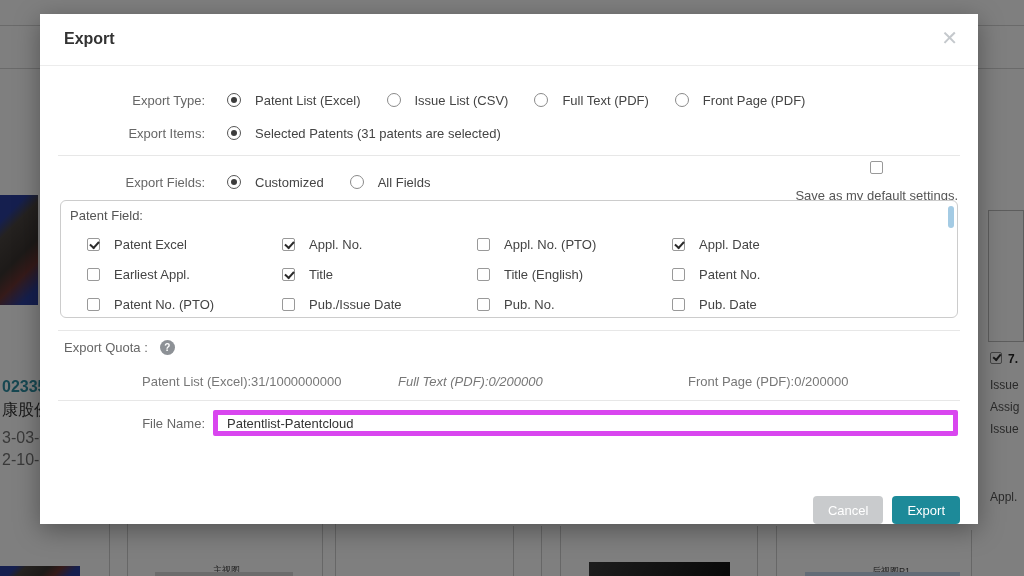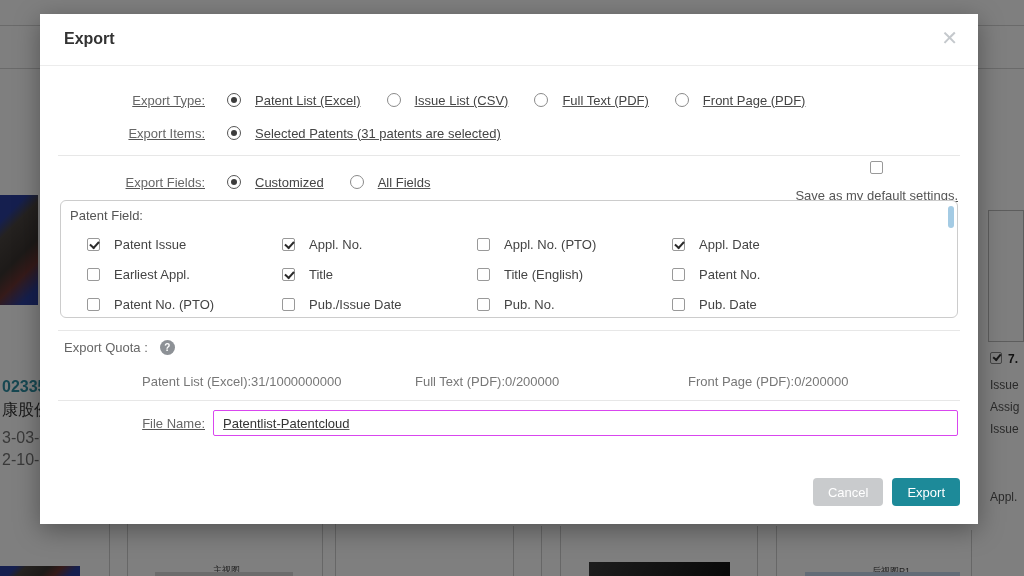--- a/index.html
+++ b/index.html
@@ -31,21 +31,21 @@
 
   
   .modal { position:absolute; left:40px; top:14px; width:938px; height:510px;
     background:#fff; border-radius:0; z-index:20;
     box-shadow:0 6px 24px rgba(0,0,0,0.35); font-size:13px; color:#555; }
   .modal-header { position:absolute; left:0; top:0; right:0; height:52px;
     border-bottom:1px solid #ececec; }
   .modal-title { position:absolute; left:24px; top:16px; font-size:16px; font-weight:bold; color:#333; }
   .modal-close { position:absolute; right:20px; top:14px; font-size:20px; color:#c4c8cc; cursor:pointer; line-height:1; }
 
-  .form-row { position:absolute; left:0; right:20px; height:24px; display:flex; align-items:center;text-decoration:underline; }
+  .form-row { position:absolute; left:0; right:20px; height:24px; display:flex; align-items:center; }
   .row-label { width:165px; text-align:right; color:#666; flex:none; }
   .opt-group { display:flex; align-items:center; margin-left:22px; gap:26px; }
 
   .radio-item, .cb-item { display:flex; align-items:center; gap:14px; color:#444; cursor:pointer; }
   .rd { width:14px; height:14px; border:1px solid #8a8a8a; border-radius:50%; background:#fff; position:relative; flex:none; }
   .radio-item.selected .rd { border-color:#555; }
   .radio-item.selected .rd::after { content:""; position:absolute; left:3px; top:3px; width:6px; height:6px; border-radius:50%; background:#3c3c3c; }
   .cbx { width:13px; height:13px; border:1px solid #999; border-radius:2px; background:#fff; position:relative; flex:none; }
   .cb-item.checked .cbx::after { content:""; position:absolute; left:2px; top:2px; width:7px; height:4px;
     border-left:2px solid #2b2b2b; border-bottom:2px solid #2b2b2b; transform:rotate(-48deg); }
@@ -57,24 +57,24 @@
   .patent-box-label { position:absolute; left:9px; top:7px; color:#555; }
   .pf-grid { position:absolute; left:26px; top:28px; right:20px;
     display:grid; grid-template-columns:195px 195px 195px 195px; grid-auto-rows:30px; align-items:center; }
   .scroll-thumb { position:absolute; right:3px; top:5px; width:6px; height:22px; border-radius:3px; background:#a4cbe4; }
 
   .quota-label-row { position:absolute; left:24px; top:326px; display:flex; align-items:center; gap:12px; color:#666; }
   .help-icon { width:15px; height:15px; border-radius:50%; background:#8d9196; color:#fff;
     font-size:10px; font-weight:bold; display:flex; align-items:center; justify-content:center; cursor:pointer; }
   .quota-val { position:absolute; top:360px; color:#777; }
 
-  .filename-input { flex:1; margin-left:8px; height:26px; border:1px solid #d946ef; border-radius:2px;
+  .filename-input { flex:1; margin-left:8px; height:26px; border:5px solid #d946ef; border-radius:2px;
     font-family:"Liberation Sans", sans-serif; font-size:13px; color:#333; padding:0 9px; outline:none; }
 
-  .btn-row { position:absolute; right:18px; top:464px; display:flex; gap:9px; }
+  .btn-row { position:absolute; right:18px; top:482px; display:flex; gap:9px; }
   .btn { height:28px; padding:0 15px; border:none; border-radius:4px; color:#fff;
     font-family:"Liberation Sans", sans-serif; font-size:13px; cursor:pointer; }
   .btn-cancel { background:#c9cbcd; }
   .btn-export { background:#1d8a99; }
 </style>
 </head>
 <body>
 
 <div class="bg">
   <div class="bg-hline" style="top:25px;"></div>
@@ -171,21 +171,21 @@
       <span class="cbx"></span>
       <span>Save as my default settings.</span>
     </label>
   </div>
 
   <div class="patent-box">
     <div class="patent-box-label">Patent Field:</div>
     <div class="pf-grid">
       <label class="cb-item checked">
         <span class="cbx"></span>
-        <span>Patent Issue</span>
+        <span>Patent Excel</span>
       </label>
       <label class="cb-item checked">
         <span class="cbx"></span>
         <span>Appl. No.</span>
       </label>
       <label class="cb-item">
         <span class="cbx"></span>
         <span>Appl. No. (PTO)</span>
       </label>
       <label class="cb-item checked">
@@ -228,21 +228,21 @@
     <div class="scroll-thumb"></div>
   </div>
 
   <div class="divider" style="top:316px;"></div>
 
   <div class="quota-label-row">
     <span>Export Quota :</span>
     <span class="help-icon">?</span>
   </div>
   <div class="quota-val" style="left:102px;">Patent List (Excel):31/1000000000</div>
-  <div class="quota-val" style="left:375px;">Full Text (PDF):0/200000</div>
+  <div class="quota-val" style="left:358px;font-style:italic;">Full Text (PDF):0/200000</div>
   <div class="quota-val" style="left:648px;">Front Page (PDF):0/200000</div>
 
   <div class="divider" style="top:386px;"></div>
 
   <div class="form-row" style="top:394px; height:30px;">
     <div class="row-label">File Name:</div>
     <input class="filename-input" type="text" value="Patentlist-Patentcloud" style="">
   </div>
 
   <div class="btn-row">

